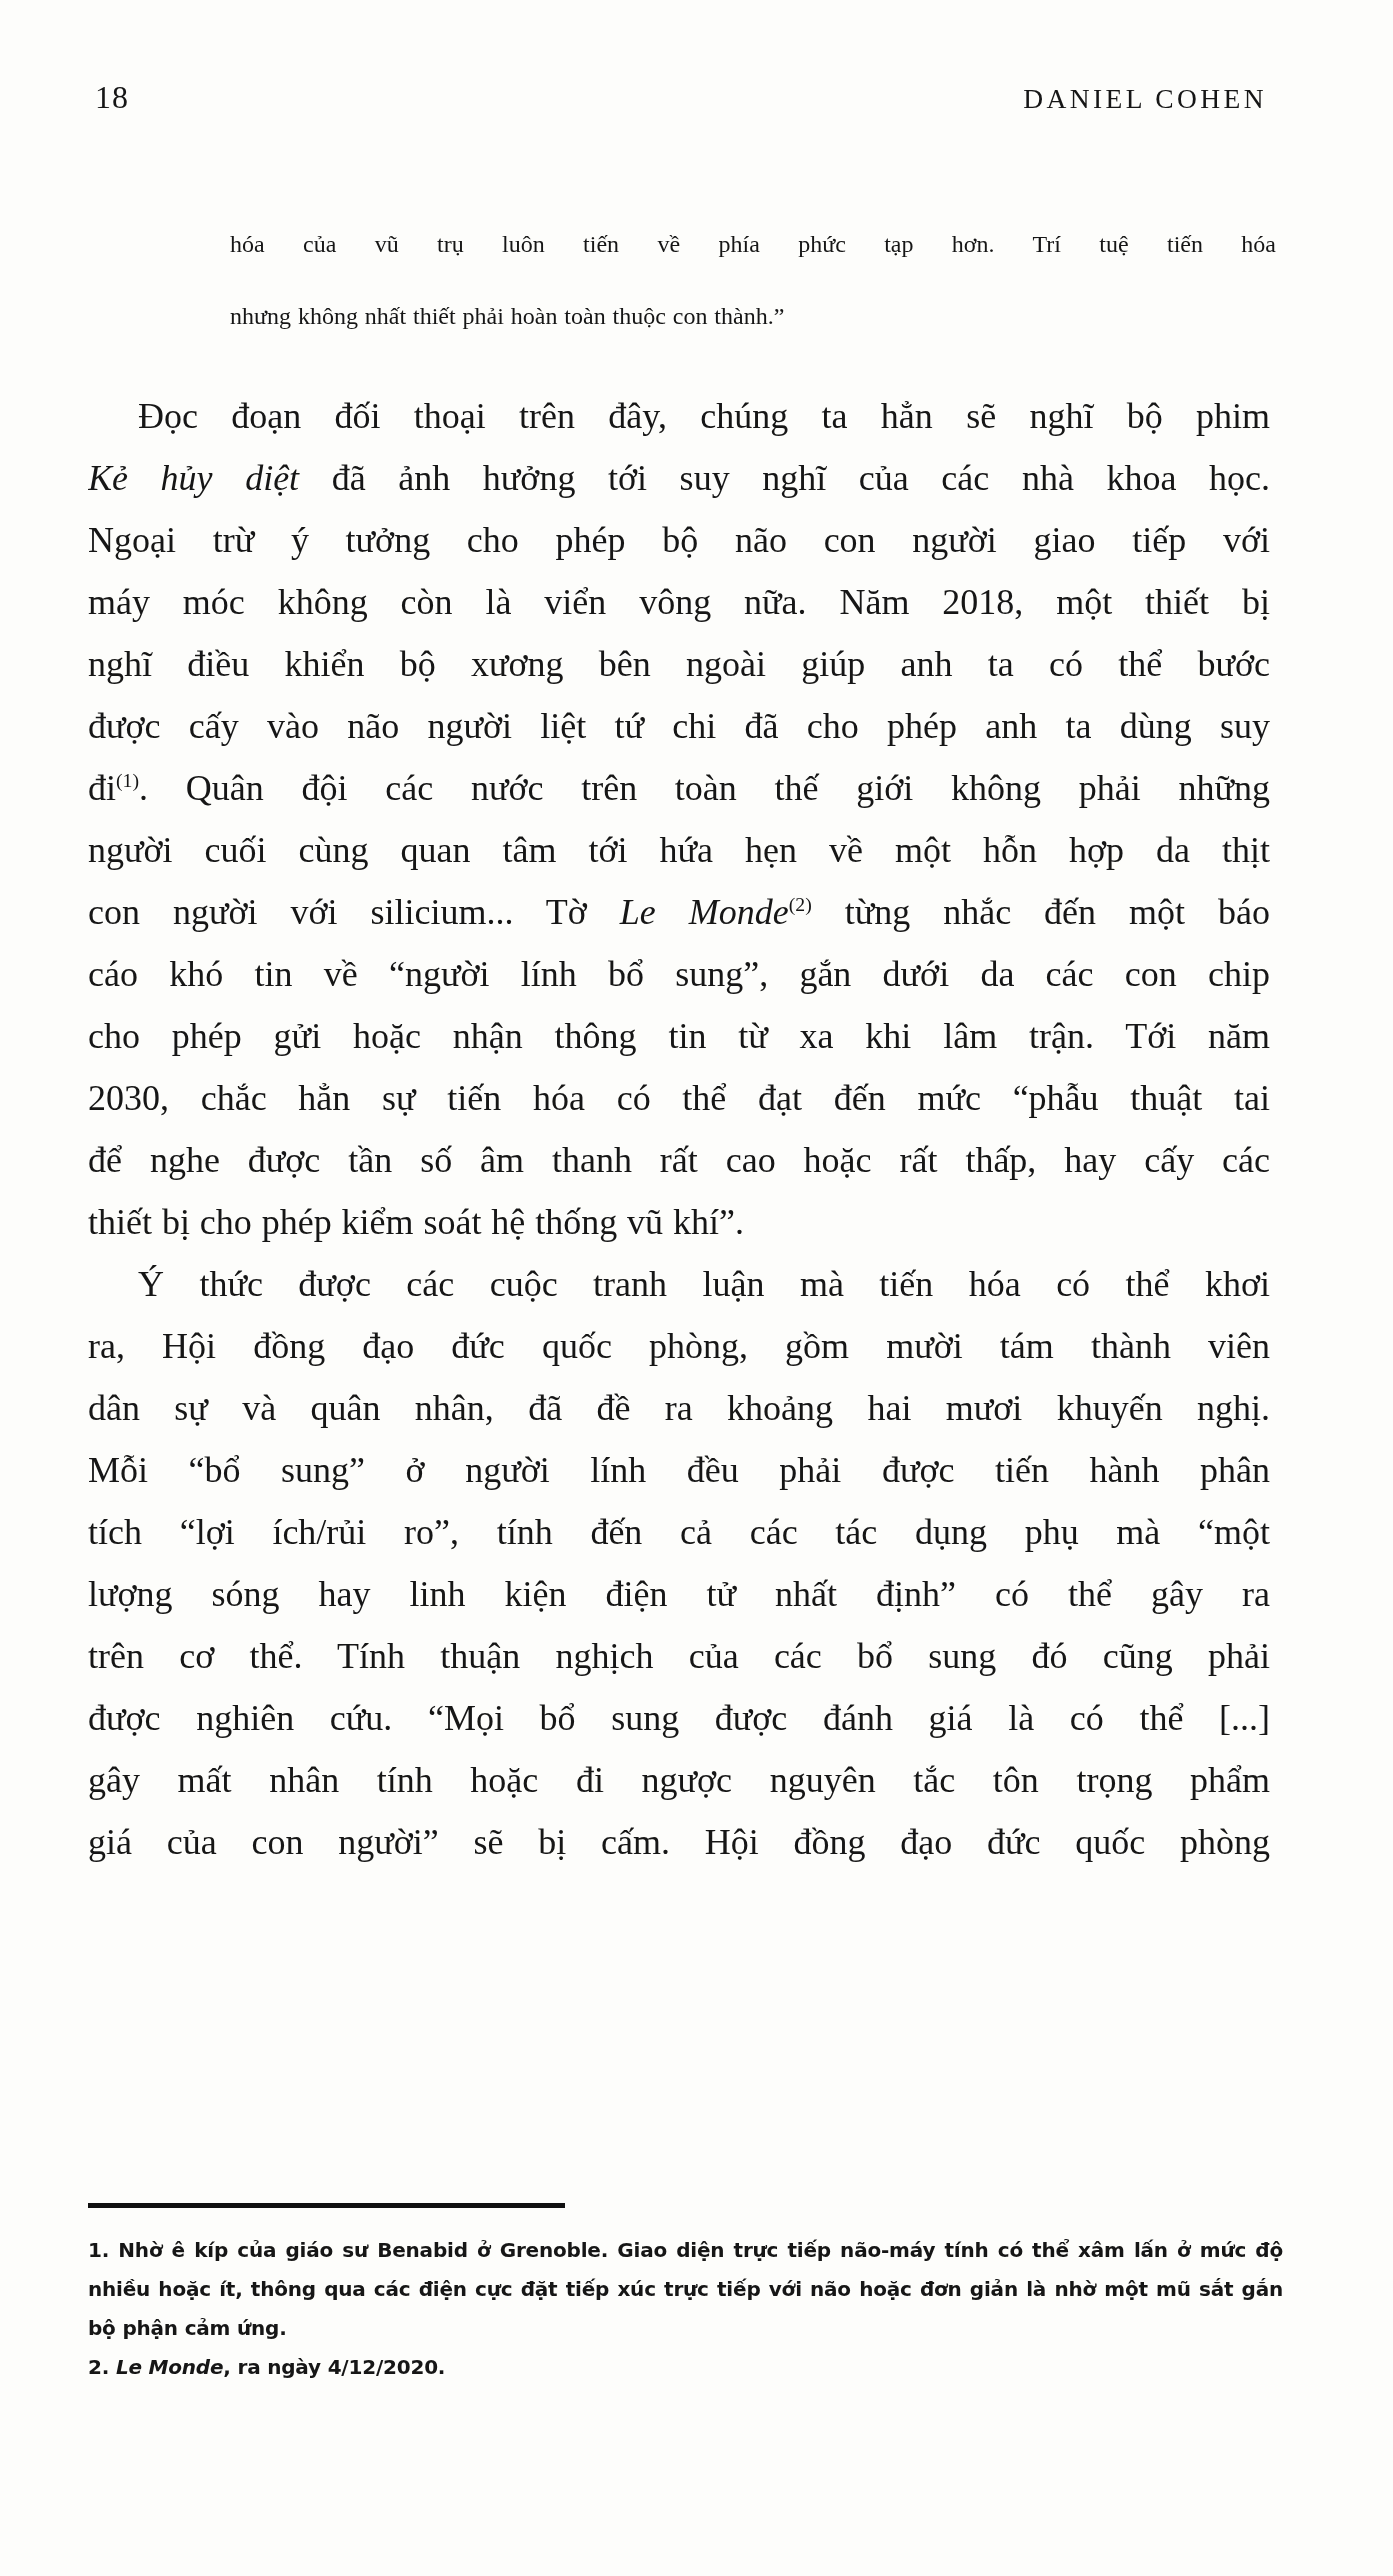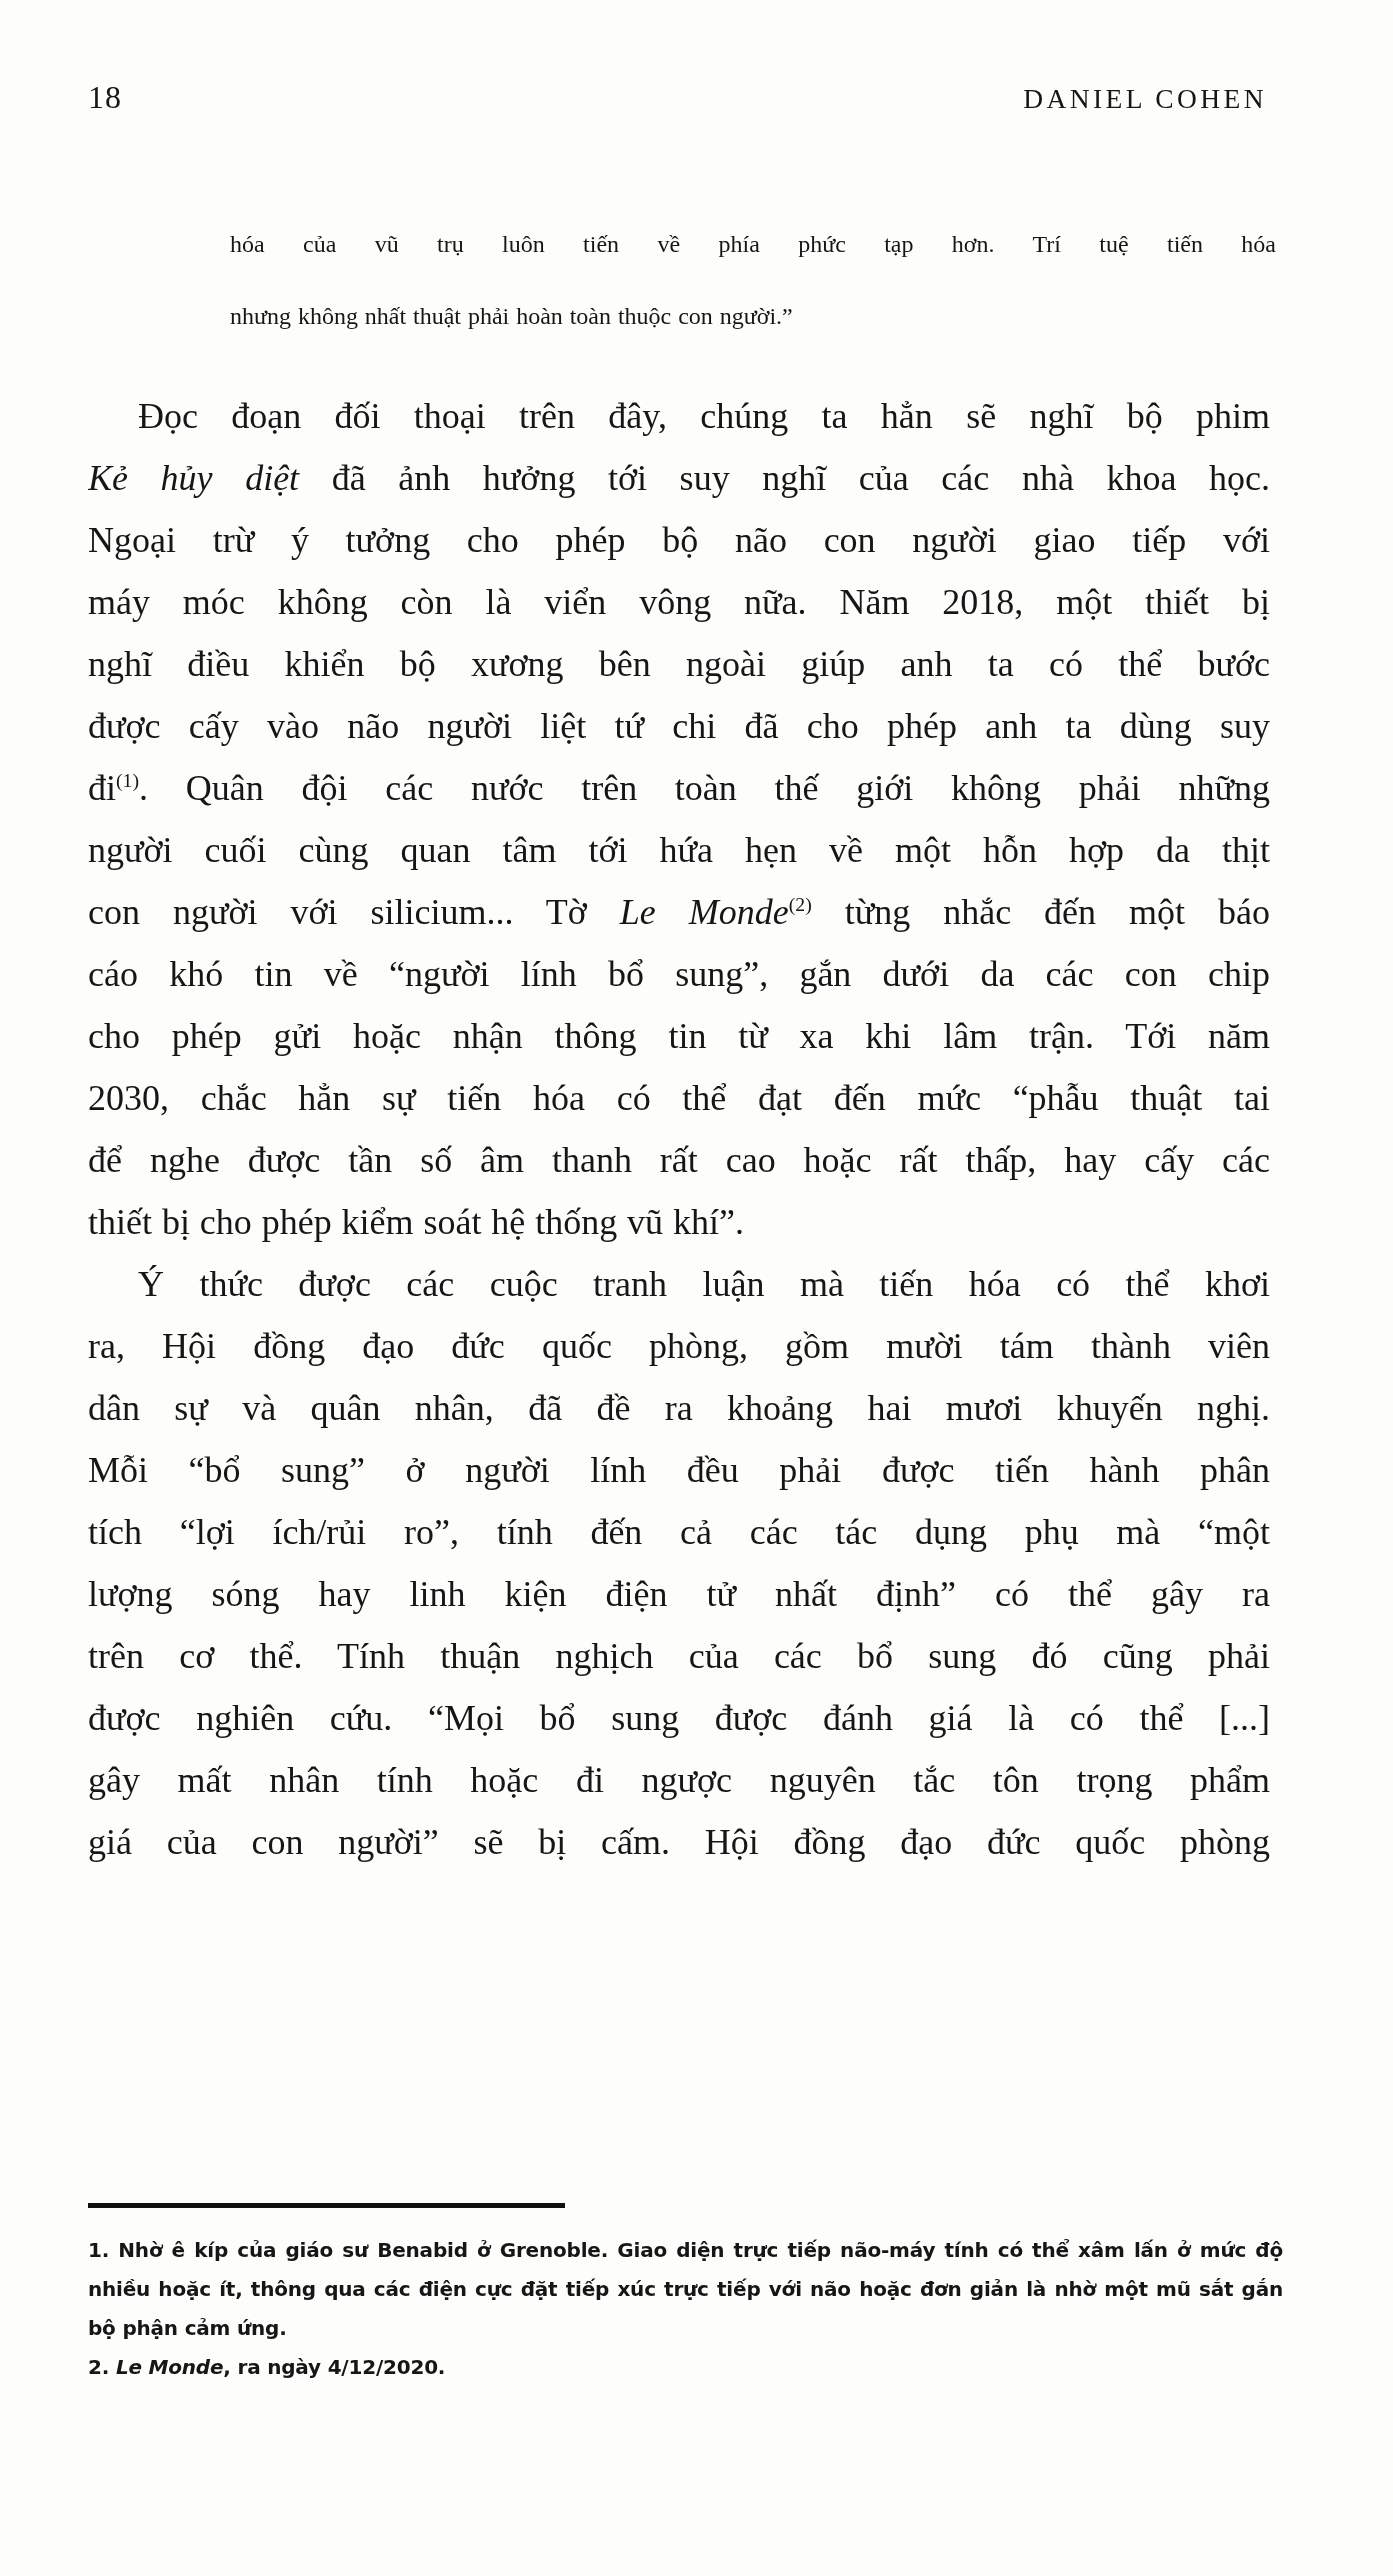--- a/index.html
+++ b/index.html
@@ -11,21 +11,21 @@
     overflow: hidden;
   }
   .page {
     position: relative;
     width: 1394px; height: 2576px;
     background: #fdfdfb;
   }
   
   .page-header {
     position: absolute;
-    top: 79px; left: 88px; right: 127px;
+    top: 79px; left: 95px; right: 127px;
     display: flex; justify-content: space-between; align-items: baseline;
   }
   .page-number { font-size: 32px; letter-spacing: 0.9px; }
   .running-head { font-size: 27.5px; letter-spacing: 3.4px; text-align: center; }
 
   
   .quote {
     position: absolute;
     top: 184px; left: 190px; width: 1046px;
     font-size: 24px;
@@ -76,21 +76,21 @@
 
 <div class="page">
 
   <header class="page-header">
     <span class="page-number">18</span>
     <span class="running-head">DANIEL COHEN</span>
   </header>
 
   <blockquote class="quote">
       <div class="line"><span>hóa của vũ trụ luôn tiến về phía phức tạp hơn. Trí tuệ tiến hóa</span></div>
-      <div class="line last"><span>nhưng không nhất thuật phải hoàn toàn thuộc con người.”</span></div>
+      <div class="line last"><span>nhưng không nhất thiết phải hoàn toàn thuộc con thành.”</span></div>
     </blockquote>
 
   <div class="body-text">
     <div class="para">
         <div class="line indent"><span>Đọc đoạn đối thoại trên đây, chúng ta hẳn sẽ nghĩ bộ phim</span></div>
         <div class="line"><span class="i">Kẻ hủy diệt</span><span> đã ảnh hưởng tới suy nghĩ của các nhà khoa học.</span></div>
         <div class="line"><span>Ngoại trừ ý tưởng cho phép bộ não con người giao tiếp với</span></div>
         <div class="line"><span>máy móc không còn là viển vông nữa. Năm 2018, một thiết bị</span></div>
         <div class="line"><span>nghĩ điều khiển bộ xương bên ngoài giúp anh ta có thể bước</span></div>
         <div class="line"><span>được cấy vào não người liệt tứ chi đã cho phép anh ta dùng suy</span></div>

